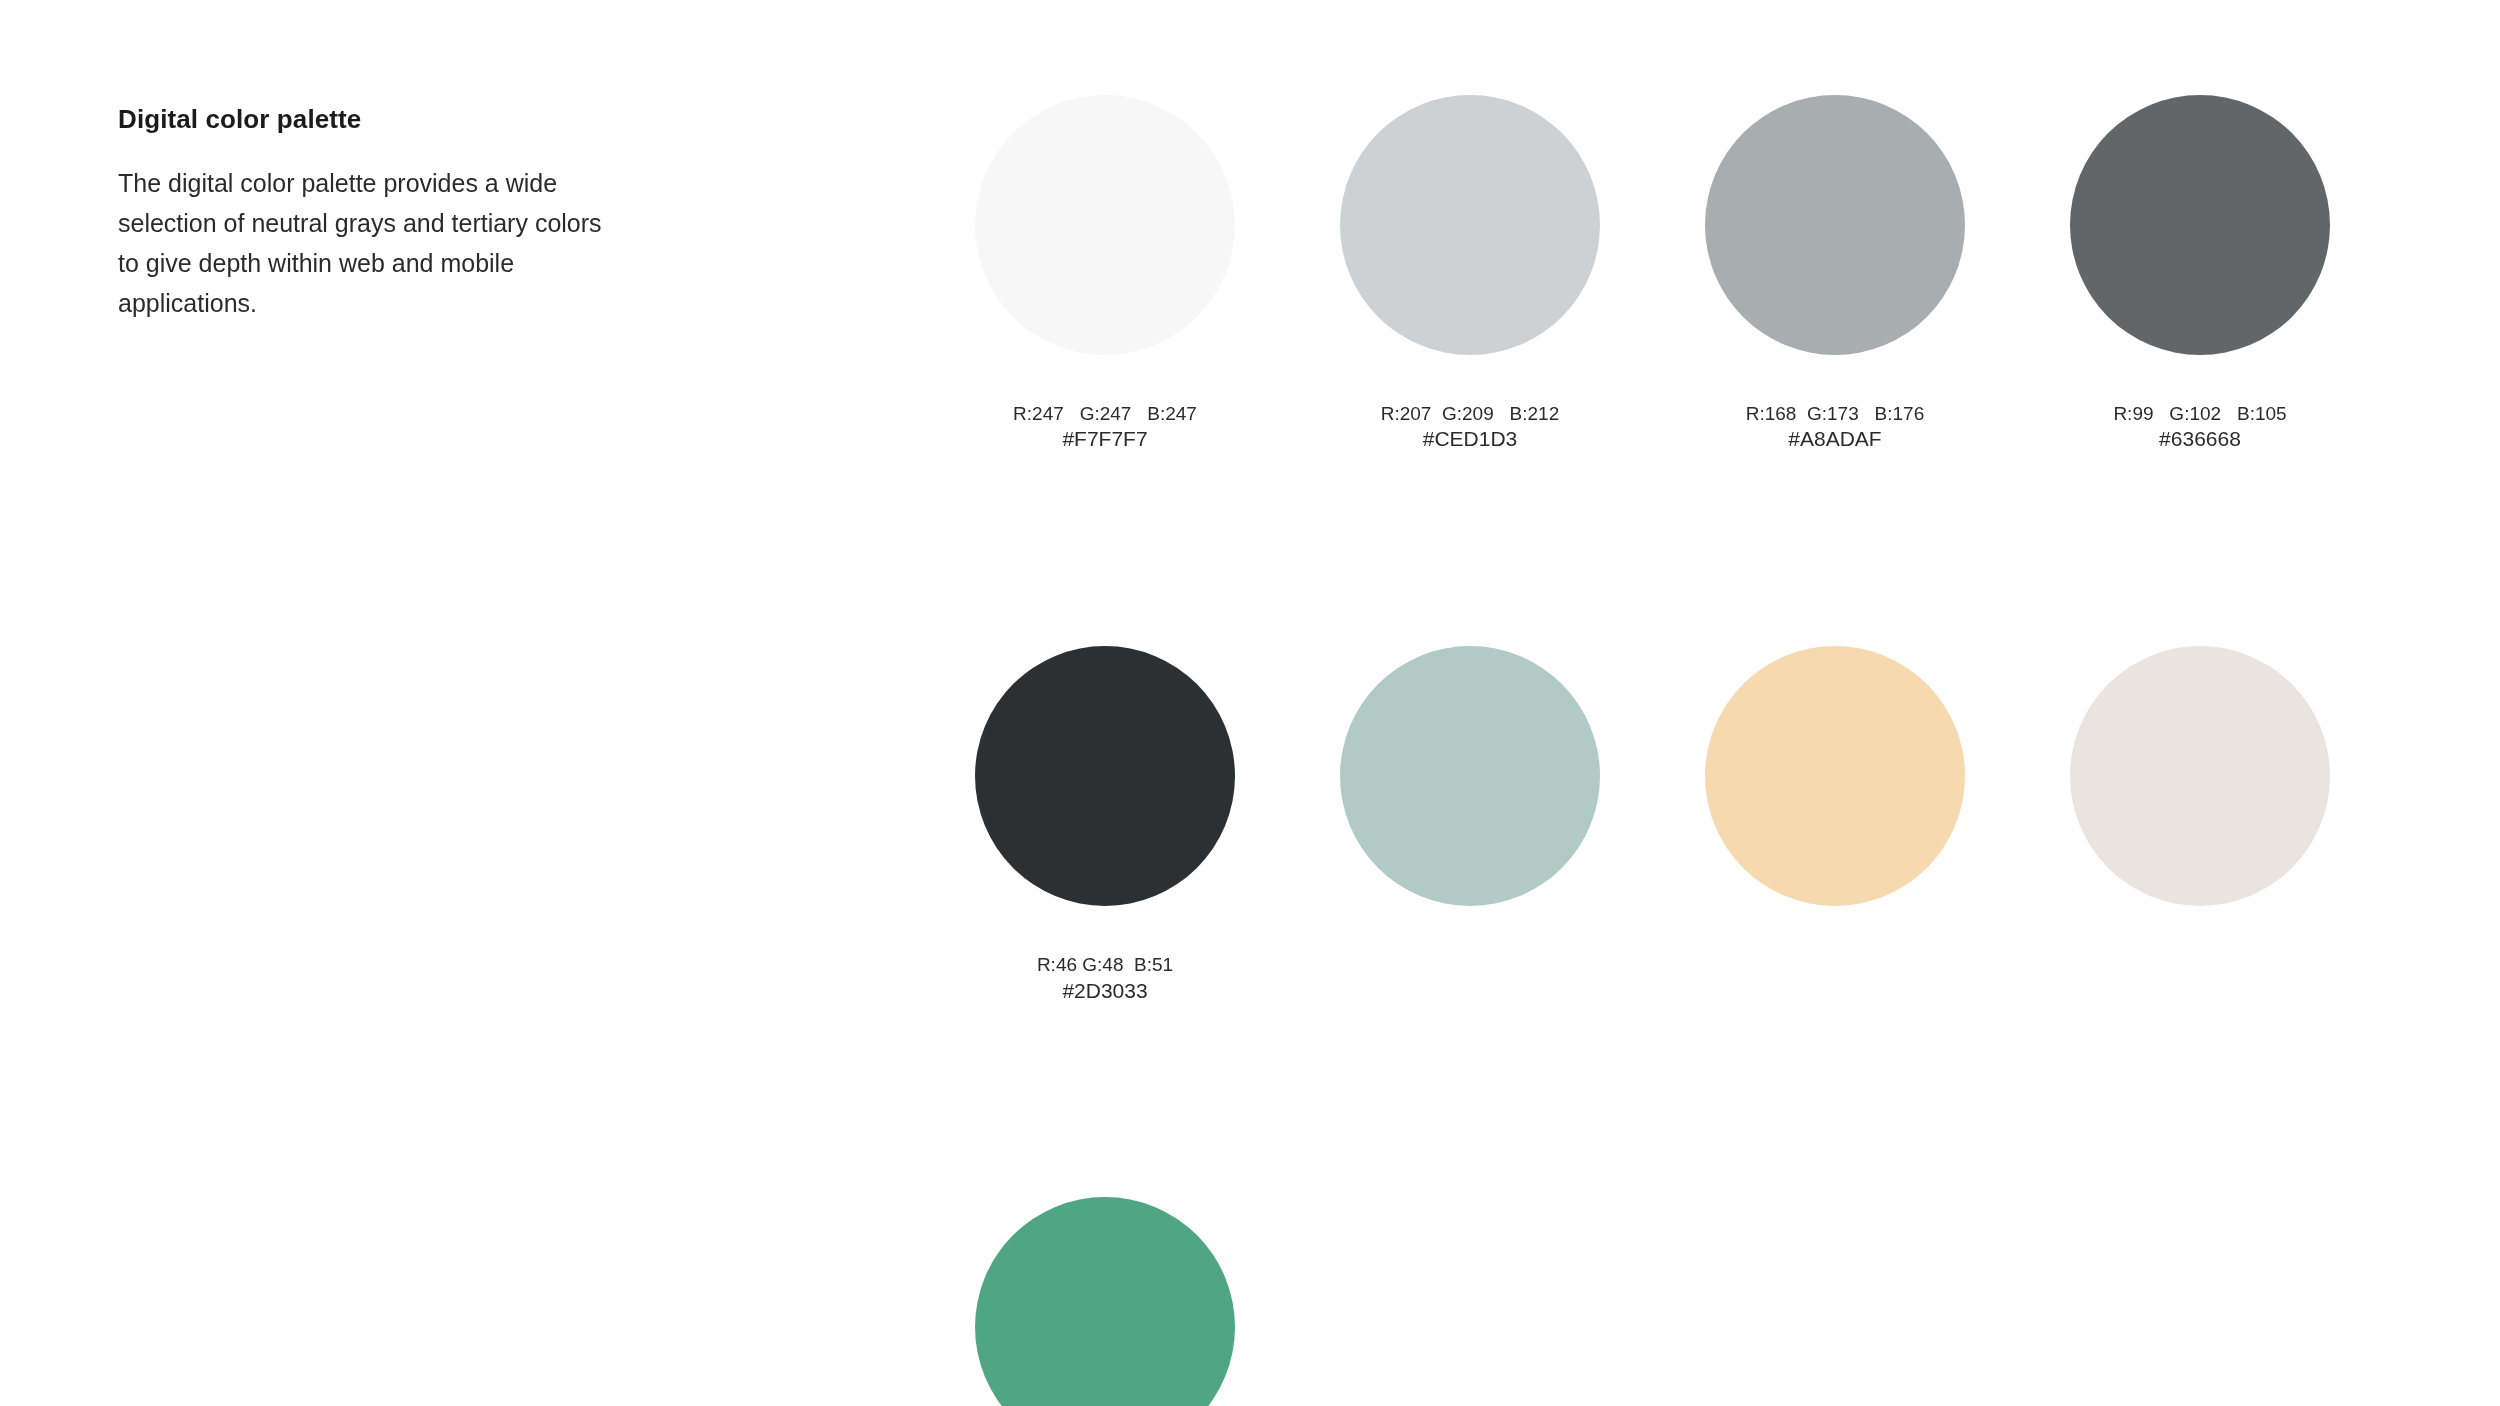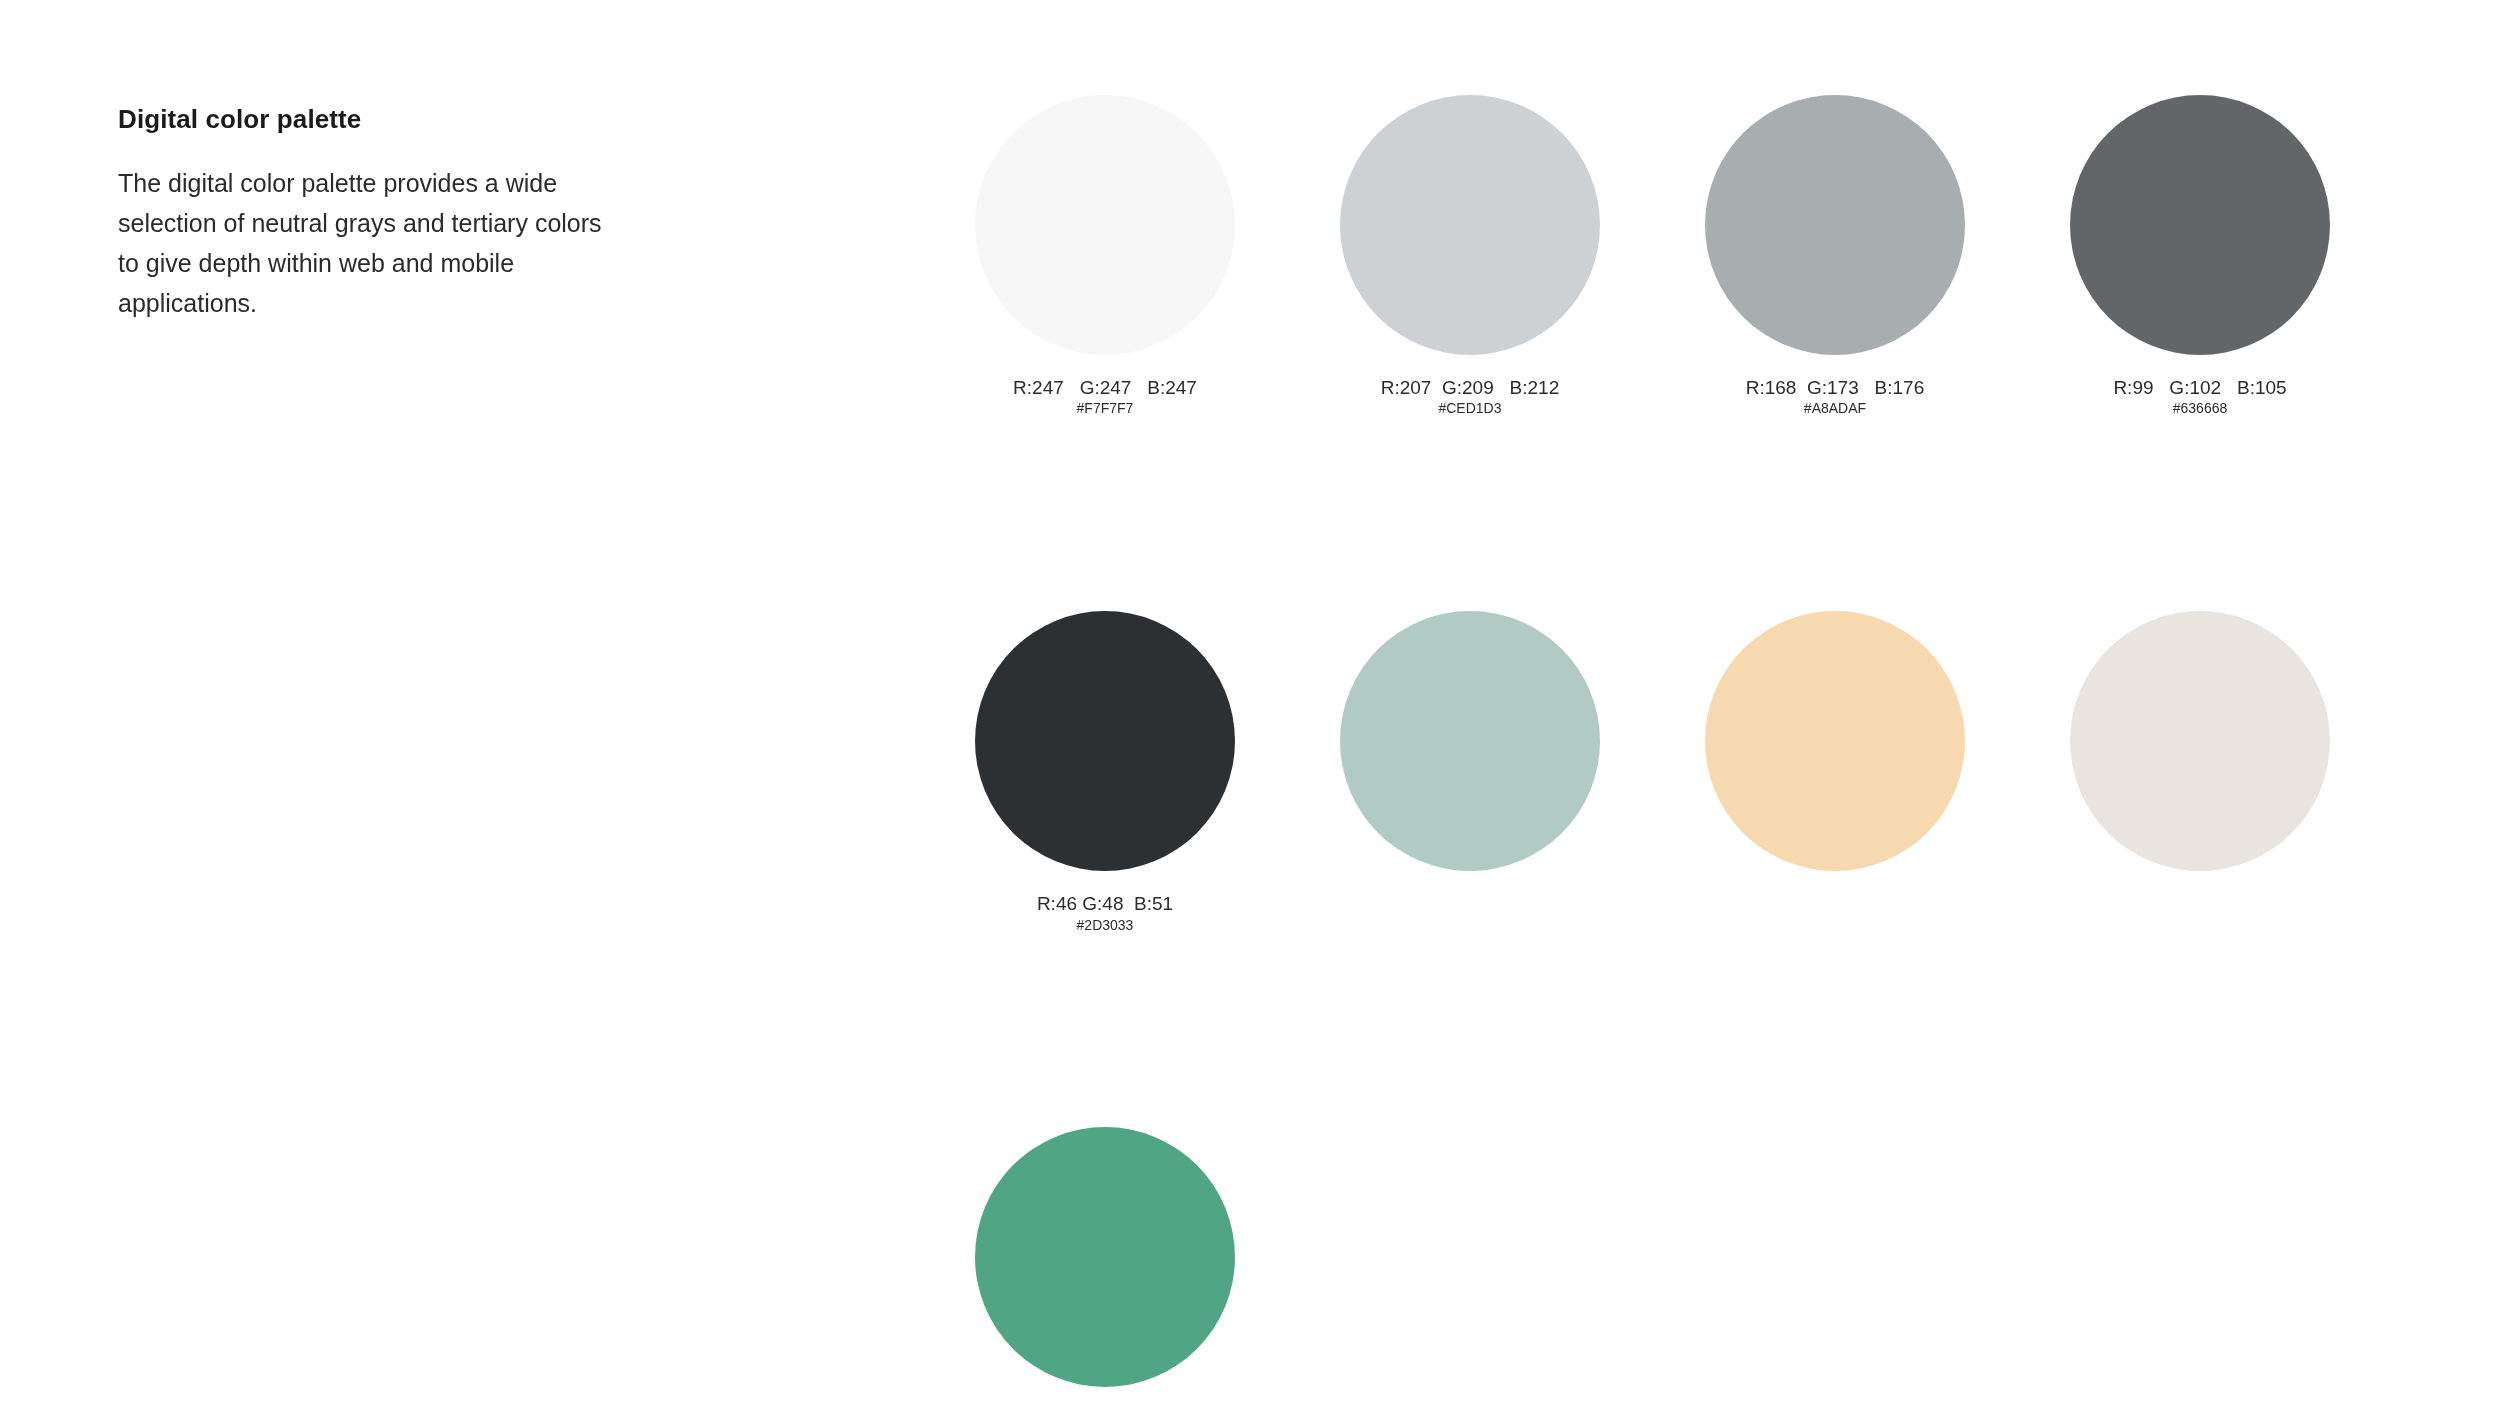--- a/index.html
+++ b/index.html
@@ -56,33 +56,33 @@
     flex-direction: column;
     align-items: center;
   }
   .swatch-circle {
     width: 260px;
     height: 260px;
     border-radius: 50%;
     flex: 0 0 auto;
   }
   .swatch-caption {
-    margin-top: 21px;
+    margin-top: 47px;
     text-align: center;
     line-height: 1.28;
   }
   .swatch-rgb {
     display: block;
     font-size: 19px;
     color: #2b2b2b;
     white-space: pre;
   }
   .swatch-hex {
     display: block;
-    font-size: 14px;
+    font-size: 21px;
     color: #2b2b2b;
   }
 </style>
 </head>
 <body>
 
 <section id="intro-block">
   <h1 id="intro-title">Digital color palette</h1>
   <p id="intro-body">The digital color palette provides a wide selection of neutral grays and tertiary colors to give depth within web and mobile applications.</p>
 </section>

